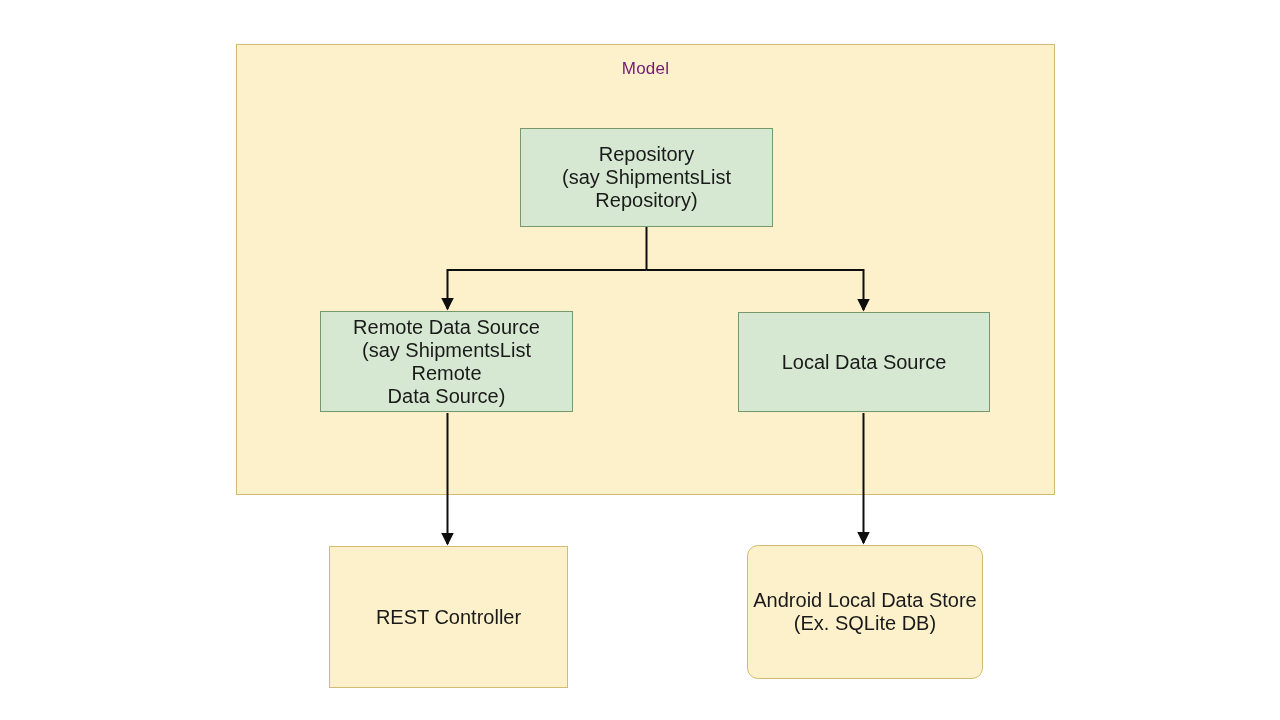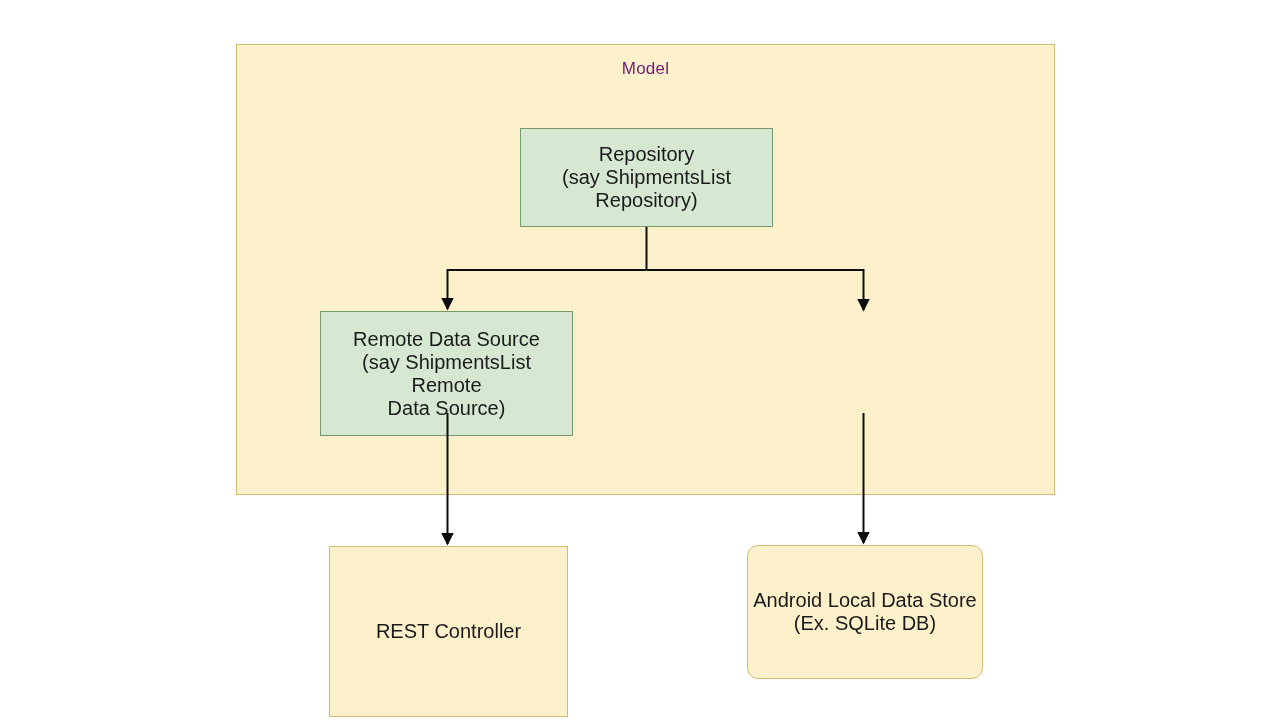--- a/index.html
+++ b/index.html
@@ -54,27 +54,27 @@
     border: 1.5px solid #77976c;
   }
   .node.yellow {
     background: #fdf1cb;
     border: 1px solid #d3bc72;
   }
   #node-repository {
     left: 520px; top: 128px; width: 253px; height: 99px;
   }
   #node-remote {
-    left: 320px; top: 311px; width: 253px; height: 125px;
+    left: 320px; top: 311px; width: 253px; height: 101px;
   }
   #node-local {
     left: 738px; top: 312px; width: 252px; height: 100px;
   }
   #node-rest {
-    left: 329px; top: 546px; width: 239px; height: 171px;
+    left: 329px; top: 546px; width: 239px; height: 142px;
   }
   #node-android {
     left: 747px; top: 545px; width: 236px; height: 134px; border-radius: 11px;
   }
   #edges {
     position: absolute;
     left: 0; top: 0;
     width: 1280px; height: 720px;
     pointer-events: none;
   }
@@ -94,20 +94,23 @@
 Repository)</span>
   </div>
 
   <div class="node green" id="node-remote">
     <span>Remote Data Source
 (say ShipmentsList
 Remote
 Data Source)</span>
   </div>
 
+  <div class="node green" id="node-local">
+    <span>Local Data Source</span>
+  </div>
 
   <div class="node yellow" id="node-rest">
     <span>REST Controller</span>
   </div>
 
   <div class="node yellow" id="node-android">
     <span>Android Local Data Store
 (Ex. SQLite DB)</span>
   </div>
 

